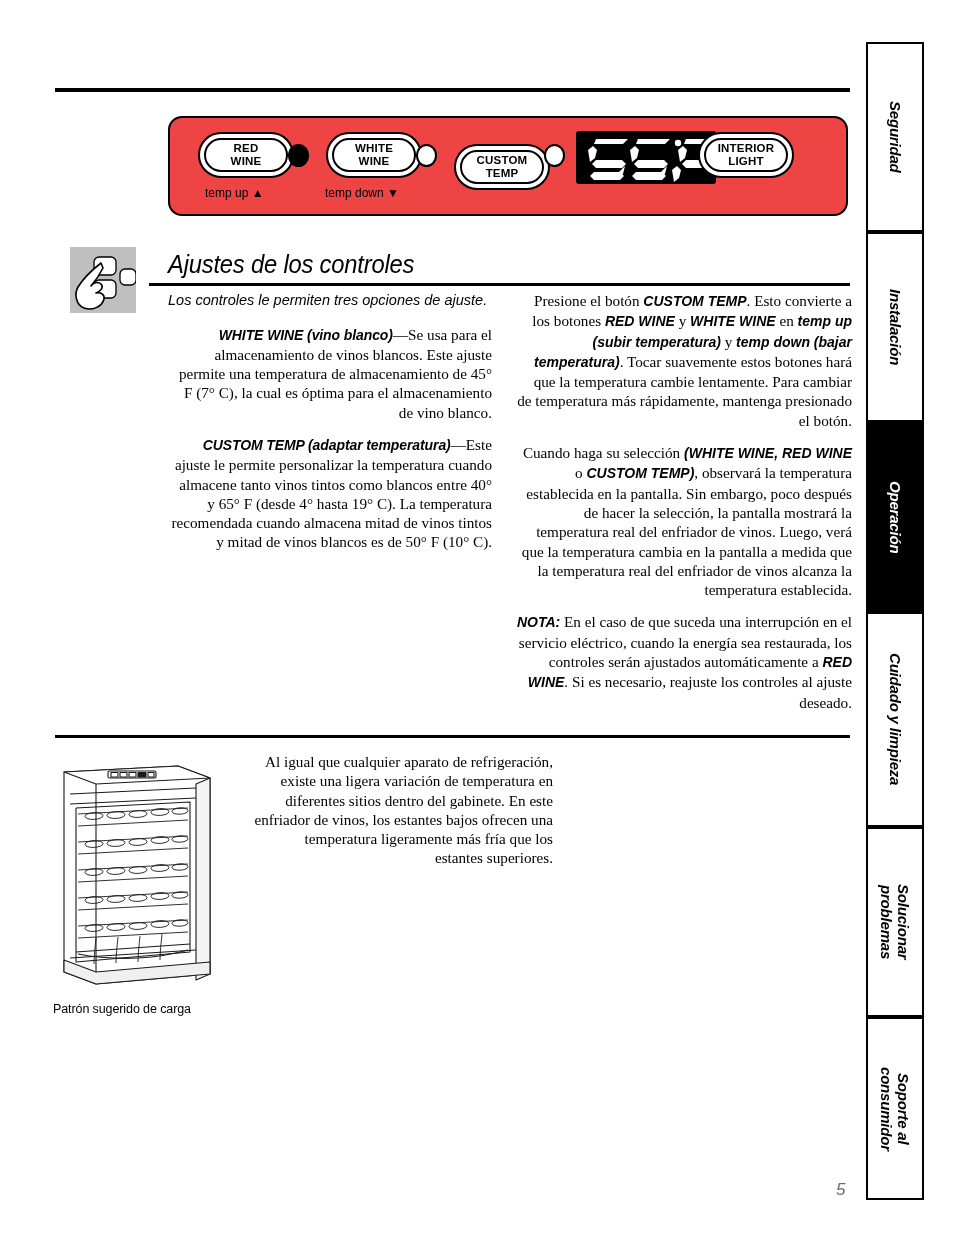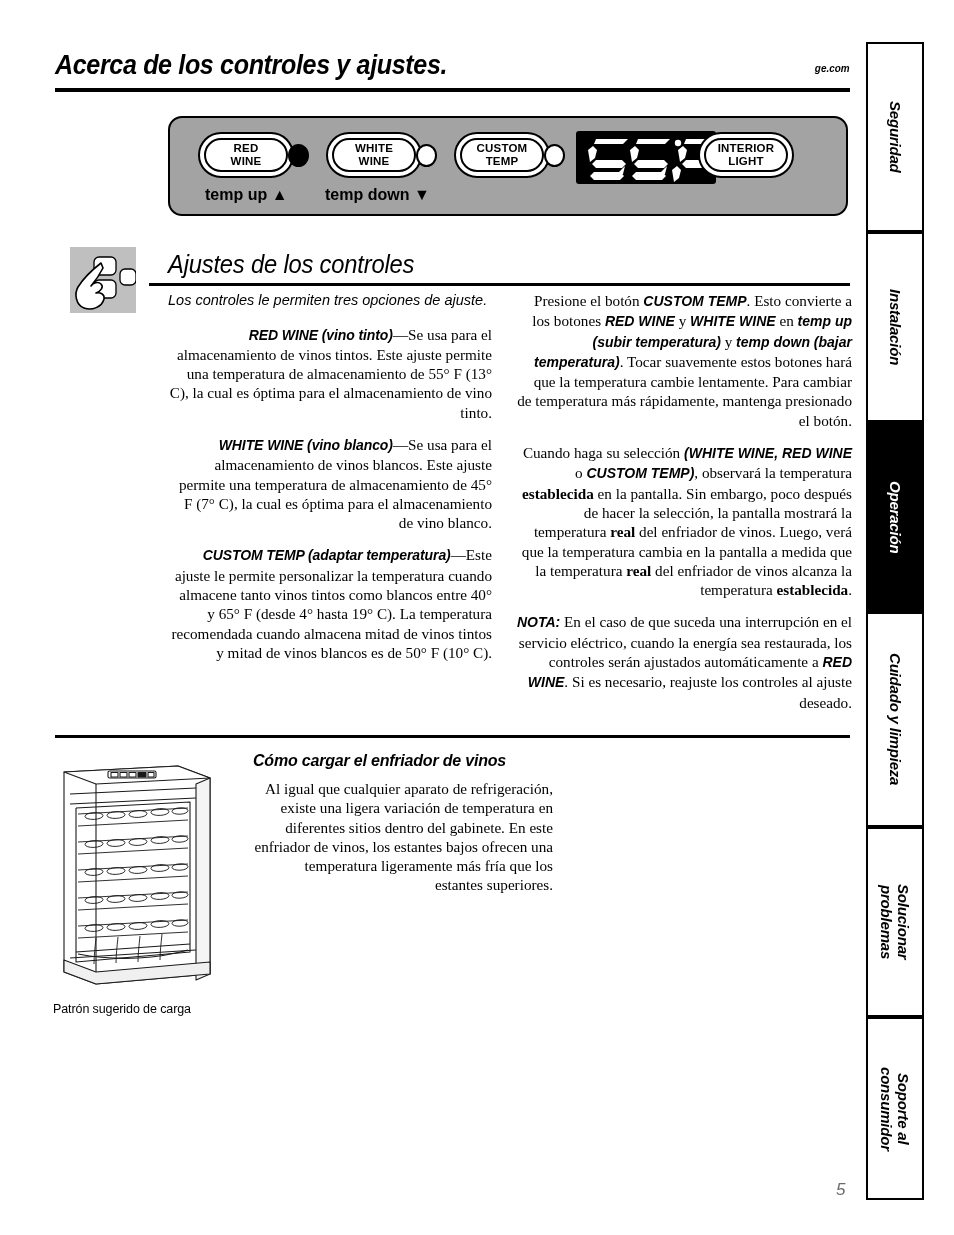--- a/index.html
+++ b/index.html
@@ -51,21 +51,21 @@
     background: #000;
   }
 
   
   .panel {
     position: absolute;
     left: 168px; top: 116px;
     width: 680px; height: 100px;
     border: 2.5px solid #000;
     border-radius: 14px;
-    background: #a3a3a3;
+    background: #ef4444;
   }
   .panel-inner {
     position: absolute;
     left: 0; top: 0; right: 0; bottom: 0;
   }
   .btn {
     position: absolute;
     top: 14px;
     width: 96px; height: 46px;
     border: 2.5px solid #000;
@@ -96,22 +96,22 @@
     top: 26px;
     width: 21px; height: 23px;
     border: 2.5px solid #000;
     border-radius: 50%;
     background: #fff;
   }
   .dot.on { background: #000; }
   .sublabel {
     position: absolute;
     font-family: "Liberation Sans", sans-serif;
-    font-weight: bold;
-    font-size: 16px;
+    font-weight: normal;
+    font-size: 12px;
     white-space: nowrap;
   }
   .lcd {
     position: absolute;
     top: 13px;
     width: 140px; height: 53px;
     background: #000;
     border-radius: 3px;
   }
   .lcd svg { display: block; }
@@ -172,21 +172,21 @@
     font-style: italic;
     font-size: 14px;
     letter-spacing: -0.1px;
   }
   .sans-bi {
     font-family: "Liberation Sans", sans-serif;
     font-weight: bold;
     font-style: italic;
     font-size: 14px;
   }
-  .serif-b { font-weight: bold; }
+  .serif-b { font-weight: normal; }
 
   
   .bot-rule {
     position: absolute;
     left: 55px; top: 735px;
     width: 795px; height: 3px;
     background: #000;
   }
   .cooler {
     position: absolute;
@@ -254,24 +254,20 @@
     font-style: italic;
     font-size: 17px;
     color: #6b6b6b;
   }
 </style>
 </head>
 <body>
 
 <div class="page">
 
-  <div class="header">
-    <div class="header-title">Acerca de los controles y ajustes.</div>
-    <div class="header-url">ge.com</div>
-  </div>
   <div class="header-rule"></div>
 
   <div class="panel">
     <div class="panel-inner">
 
       <div class="btn" style="left:28px;">
         <div class="btn-label">
           <span>RED</span>
           <span>WINE</span>
         </div>
@@ -281,21 +277,21 @@
 
       <div class="btn" style="left:156px;">
         <div class="btn-label">
           <span>WHITE</span>
           <span>WINE</span>
         </div>
       </div>
       <div class="dot" style="left:246px;"></div>
       <div class="sublabel" style="left:155px; top:68px;">temp down ▼</div>
 
-      <div class="btn" style="left:284px;">
+      <div class="btn" style="left:284px;margin-top:12px;">
         <div class="btn-label">
           <span>CUSTOM</span>
           <span>TEMP</span>
         </div>
       </div>
       <div class="dot" style="left:374px;"></div>
 
       <div class="lcd" style="left:406px;">
         <svg width="140" height="53" viewBox="0 0 140 53">
           <g fill="#ffffff">
@@ -340,21 +336,20 @@
       <rect x="50" y="22" width="16" height="16" rx="5" fill="#fff" stroke="#000" stroke-width="1.3"></rect>
       <path d="M31 16 C 22 23, 13 32, 8 40 C 4 47, 6 58, 14 61 C 22 64, 32 60, 34 52 C 35 47, 30 45, 26 46 C 31 44, 34 40, 31 37 C 28 34, 23 36, 21 39 C 26 33, 30 27, 33 21 Z" fill="#fff" stroke="#000" stroke-width="1.6" stroke-linejoin="round"></path>
     </svg>
   </div>
   <div class="sec-title">Ajustes de los controles</div>
   <div class="sec-rule"></div>
 
   <div class="col-left">
     <p class="intro">Los controles le permiten tres opciones de ajuste.</p>
 
-    <p class="body"><span class="run-head">RED WINE (vino tinto)</span><span>—Se usa para el almacenamiento de vinos tintos. Este ajuste permite una temperatura de almacenamiento de 55° F (13° C), la cual es óptima para el almacenamiento de vino tinto.</span></p>
 
     <p class="body"><span class="run-head">WHITE WINE (vino blanco)</span><span>—Se usa para el almacenamiento de vinos blancos. Este ajuste permite una temperatura de almacenamiento de 45° F (7° C), la cual es óptima para el almacenamiento de vino blanco.</span></p>
 
     <p class="body"><span class="run-head">CUSTOM TEMP (adaptar temperatura)</span><span>—Este ajuste le permite personalizar la temperatura cuando almacene tanto vinos tintos como blancos entre 40° y 65° F (desde 4° hasta 19° C). La temperatura recomendada cuando almacena mitad de vinos tintos y mitad de vinos blancos es de 50° F (10° C).</span></p>
   </div>
 
   <div class="col-right">
 
     <p class="body"><span>Presione el botón </span><span class="sans-bi">CUSTOM TEMP</span><span>. Esto convierte a los botones </span><span class="sans-bi">RED WINE</span><span> y </span><span class="sans-bi">WHITE WINE</span><span> en </span><span class="sans-bi">temp up (subir temperatura)</span><span> y </span><span class="sans-bi">temp down (bajar temperatura)</span><span>. Tocar suavemente estos botones hará que la temperatura cambie lentamente. Para cambiar de temperatura más rápidamente, mantenga presionado el botón.</span></p>
 
@@ -452,21 +447,20 @@
         <polyline points="20,206 146,198"></polyline>
         <polygon points="14,220 46,232 160,222 160,210 46,220 14,208" fill="#f0f0f0"></polygon>
 
         <path d="M28 202 C 70 210, 110 206, 138 198"></path>
       </g>
     </svg>
   </div>
   <div class="cooler-caption">Patrón sugerido de carga</div>
 
   <div class="bot-col">
-    <div class="bot-title">Cómo cargar el enfriador de vinos</div>
     <p class="body">Al igual que cualquier aparato de refrigeración, existe una ligera variación de temperatura en diferentes sitios dentro del gabinete. En este enfriador de vinos, los estantes bajos ofrecen una temperatura ligeramente más fría que los estantes superiores.</p>
   </div>
 
   <div class="sidebar">
     <div class="tab" style="top:0px; height:190px;">
       <span class="tab-label">Seguridad</span>
     </div>
     <div class="tab" style="top:190px; height:190px;">
       <span class="tab-label">Instalación</span>
     </div>

